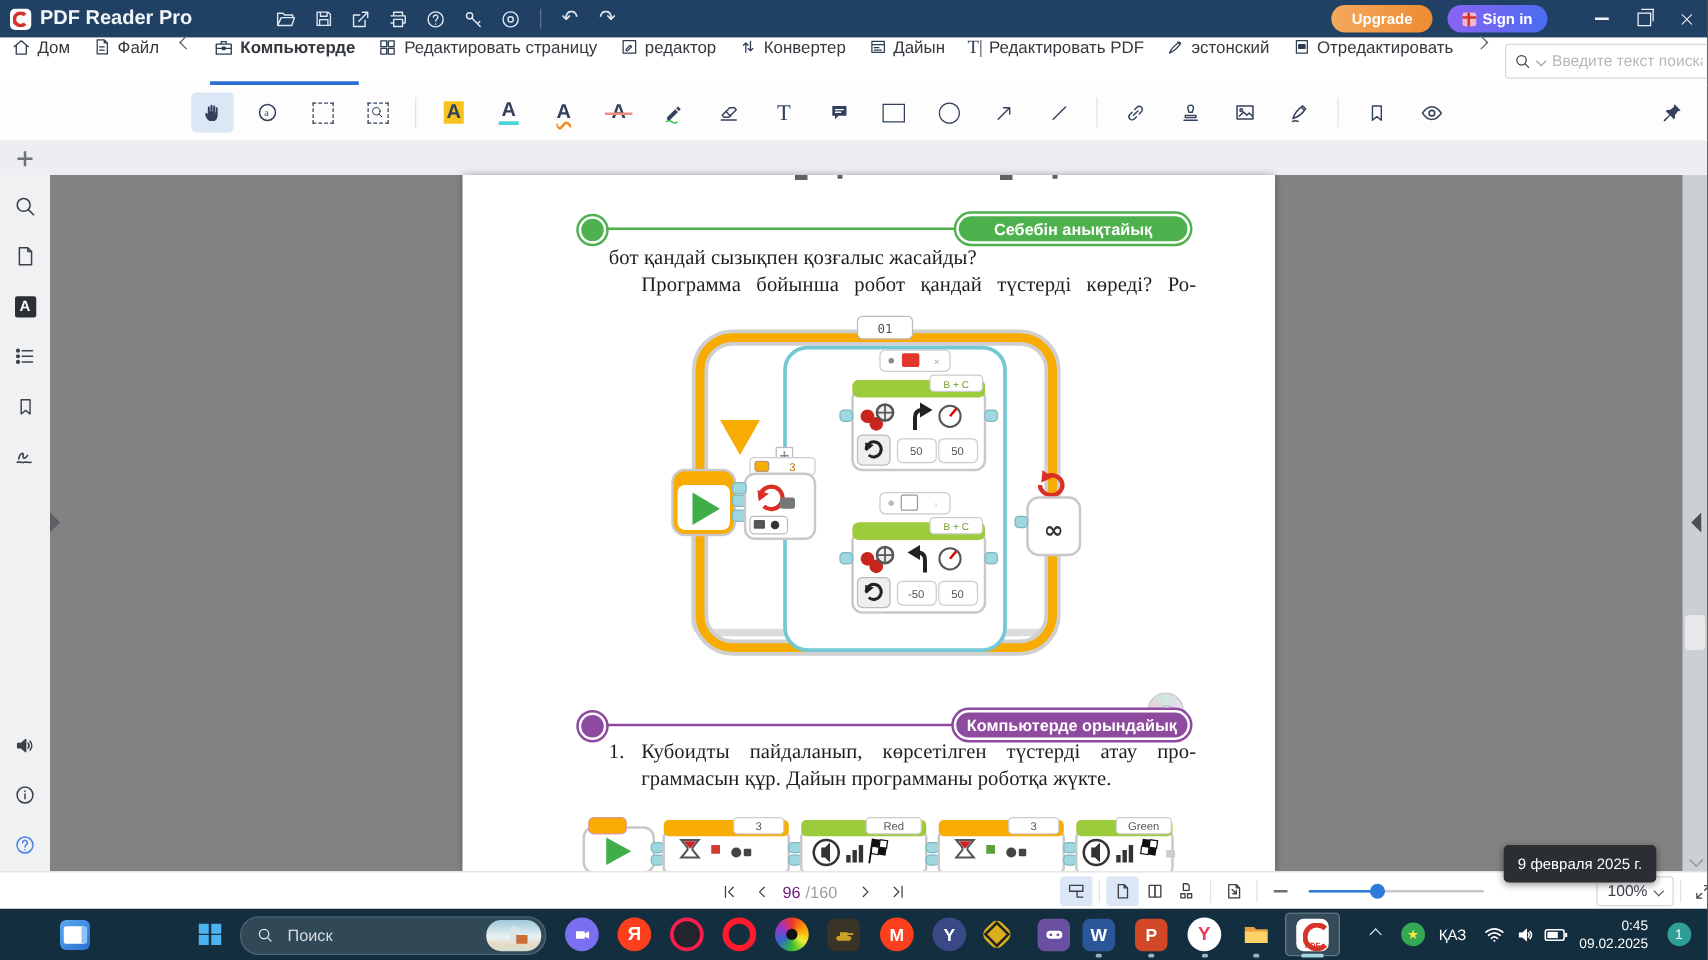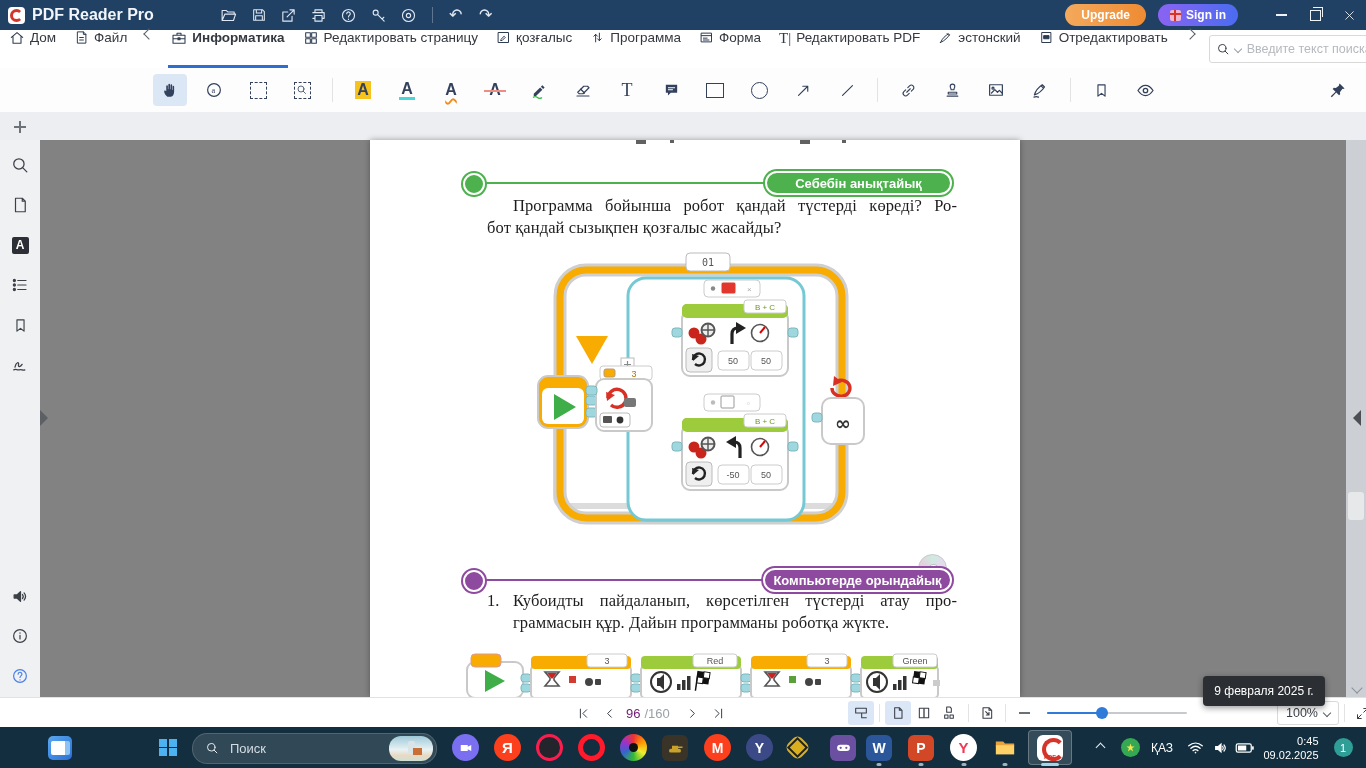--- a/index.html
+++ b/index.html
@@ -229,53 +229,53 @@
       </div>
     <div class="mitem">
         <span class="chv l"></span>
       </div>
     <div class="mitem active">
         <span class="mic">
           <svg class="si" viewBox="0 0 24 24" width="16" height="16">
             <path d="M3 8h18v12H3zM9 8V5h6v3M3 13h18M10.5 11.5h3v3h-3z"></path>
           </svg>
         </span>
-        <span>Информатика</span>
+        <span>Компьютерде</span>
       </div>
     <div class="mitem">
         <span class="mic">
           <svg class="si" viewBox="0 0 24 24" width="16" height="16">
             <path d="M4 4h7v7H4zM13 4h7v7h-7zM4 13h7v7H4zM13 13h7v7h-7z"></path>
           </svg>
         </span>
         <span>Редактировать страницу</span>
       </div>
     <div class="mitem">
         <span class="mic">
           <svg class="si" viewBox="0 0 24 24" width="15" height="15">
             <path d="M4 4h16v16H4zM8 15l5-5 1.8 1.8-5 5H8z"></path>
           </svg>
         </span>
-        <span>қозғалыс</span>
+        <span>редактор</span>
       </div>
     <div class="mitem">
         <span class="mic">
           <svg class="si" viewBox="0 0 24 24" width="15" height="15">
             <path d="M9 19V7M9 7 6 10M9 7l3 3M15 5v12m0 0-3-3m3 3 3-3"></path>
           </svg>
         </span>
-        <span>Программа</span>
+        <span>Конвертер</span>
       </div>
     <div class="mitem">
         <span class="mic">
           <svg class="si" viewBox="0 0 24 24" width="15" height="15">
             <path d="M4 5h16v14H4zM4 9h16M7 13h6M7 16h9"></path>
           </svg>
         </span>
-        <span>Форма</span>
+        <span>Дайын</span>
       </div>
     <div class="mitem">
         <span class="tmark">T|</span>
         <span>Редактировать PDF</span>
       </div>
     <div class="mitem">
         <span class="mic">
           <svg class="si" viewBox="0 0 24 24" width="15" height="15">
             <path d="M4 20c3-7 8-11 13-14l1.5 1.5C15.5 12 11 17 4 20zM14.5 5.5l3 3"></path>
           </svg>
@@ -491,22 +491,22 @@
       <span class="cutmark" style="left:430px;top:0;width:10px;height:4px"></span>
       <span class="cutmark" style="left:472px;top:0;width:4px;height:3px"></span>
 
       <span class="banner-circle green" style="left:93px;top:33px"></span>
       <span class="banner-line" style="left:115px;top:42px;width:280px;background:#4db14d"></span>
       <div class="banner-pill green" style="left:395px;top:31px;width:183px">
         <span>Себебін анықтайық</span>
       </div>
 
       <div class="doctext" style="left:117px;top:55px;width:470px">
+        <div style="text-align-last:left">бот қандай сызықпен қозғалыс жасайды?</div>
         <div style="padding-left:26px">Программа бойынша робот қандай түстерді көреді? Ро-</div>
-        <div style="text-align-last:left">бот қандай сызықпен қозғалыс жасайды?</div>
       </div>
 
       <svg class="abs" style="left:166px;top:108px" width="334" height="290" viewBox="0 0 334 290">
         <path d="M20 175 V248 Q20 258 30 258 H300" stroke="#dcdcdc" stroke-width="6" fill="none"></path>
         <rect x="24" y="22" width="282" height="248" rx="26" fill="none" stroke="#cfcfcf" stroke-width="13"></rect>
         <rect x="24" y="22" width="282" height="248" rx="26" fill="none" stroke="#f8ab00" stroke-width="7"></rect>
         <polygon points="40,88 72,88 56,116" fill="#f8ab00"></polygon>
         <rect x="150" y="5" width="44" height="18" rx="4" fill="#fff" stroke="#bbb"></rect>
         <text x="172" y="18" font-size="10" text-anchor="middle" fill="#555" font-family="DejaVu Sans Mono,monospace">01</text>
 

